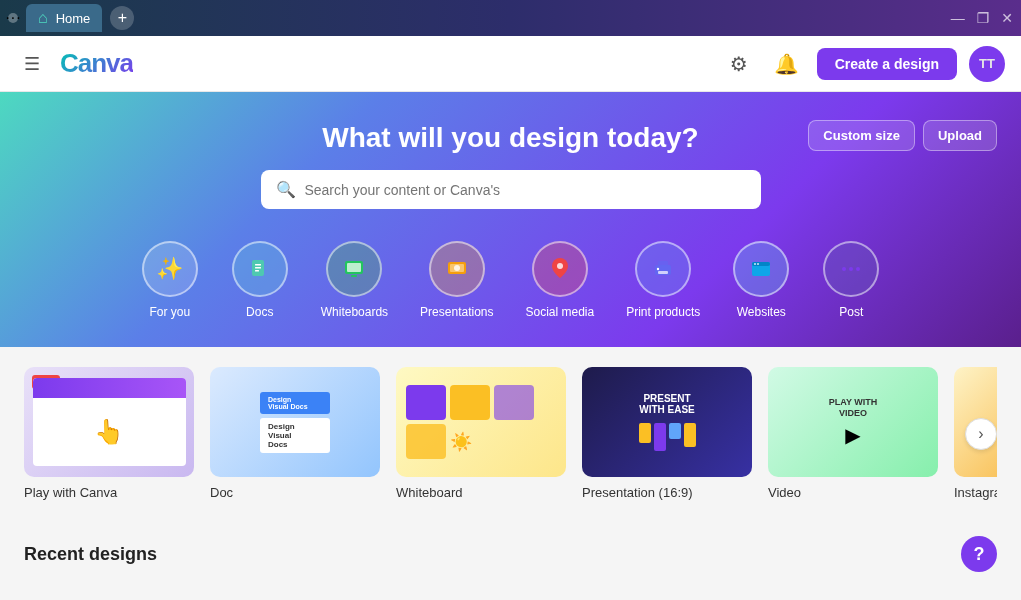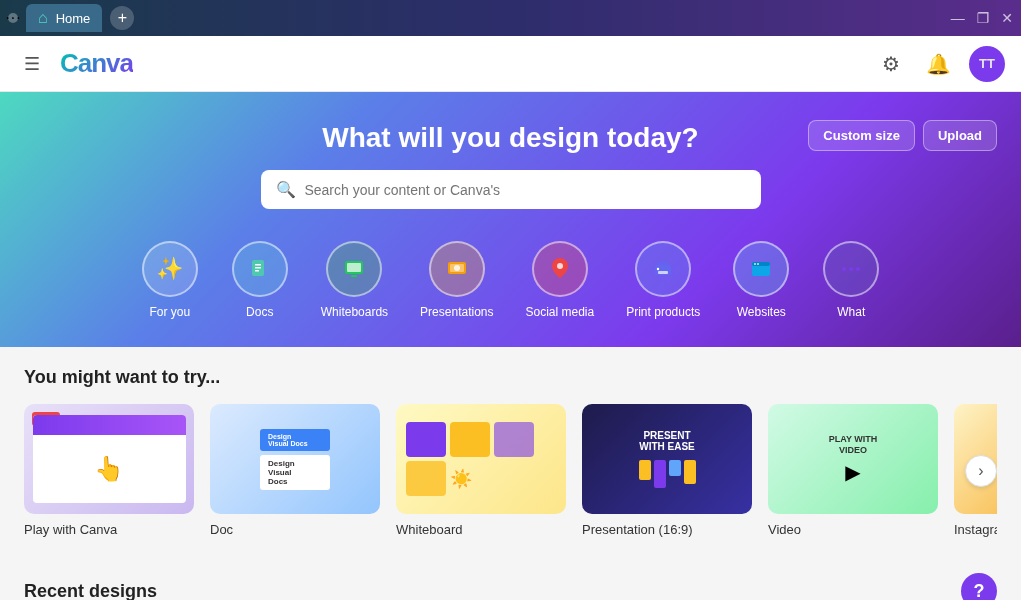--- a/index.html
+++ b/index.html
@@ -281,20 +281,21 @@
     <span>✕</span>
   </div>
 </div>
 
 <div class="header">
   <div class="menu-btn">☰</div>
   <div class="logo">Canva</div>
   <div class="header-right">
     <div class="header-icon">⚙</div>
     <div class="header-icon">🔔</div>
+    <button class="create-btn">Create a design</button>
     <div class="avatar">TT</div>
   </div>
 </div>
 
 <div class="main">
 
   <div class="hero">
     <div class="hero-buttons">
       <button class="hero-btn">Custom size</button>
       <button class="hero-btn">Upload</button>
@@ -373,28 +374,27 @@
           <span class="category-label">Websites</span>
         </div>
         <div class="category-item">
           <div class="category-circle" style="background:rgba(100,100,180,0.3);">
             <svg width="24" height="24" viewBox="0 0 24 24" fill="none">
                 <circle cx="5" cy="12" r="2" fill="#7c3aed"></circle>
                 <circle cx="12" cy="12" r="2" fill="#7c3aed"></circle>
                 <circle cx="19" cy="12" r="2" fill="#7c3aed"></circle>
               </svg>
           </div>
-          <span class="category-label">What</span>
+          <span class="category-label">Post</span>
         </div>
       </div>
     </div>
   </div>
 
   <div class="section">
-    <div class="section-title">You might want to try...</div>
     <div class="cards-row">
 
       <div class="card">
         <div class="card-thumb thumb-play">
           <div class="try-badge">TRY</div>
           <div class="play-mockup">
             <div class="play-top"></div>
             <div class="play-body">
               <span style="font-size:24px;">👆</span>
             </div>

